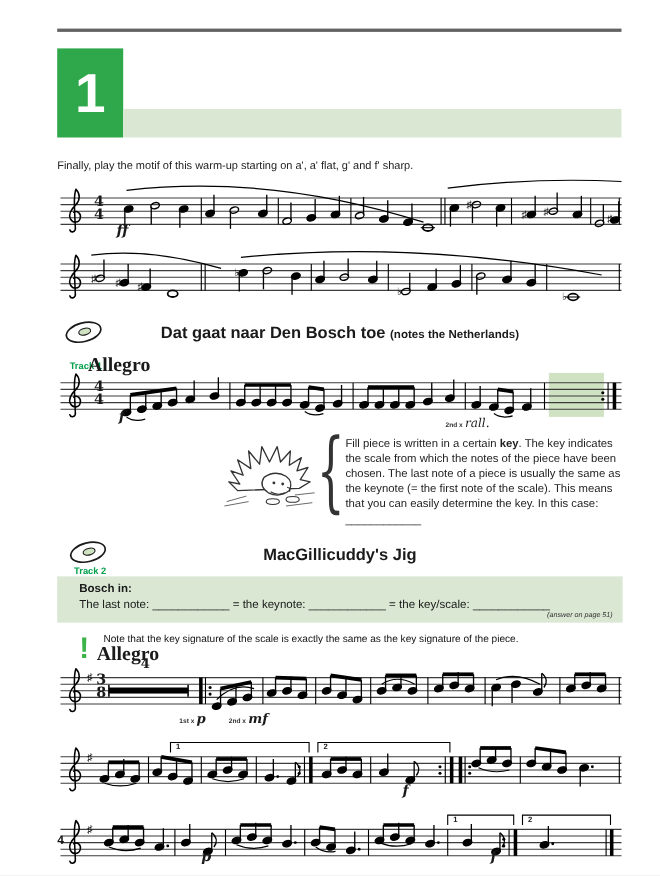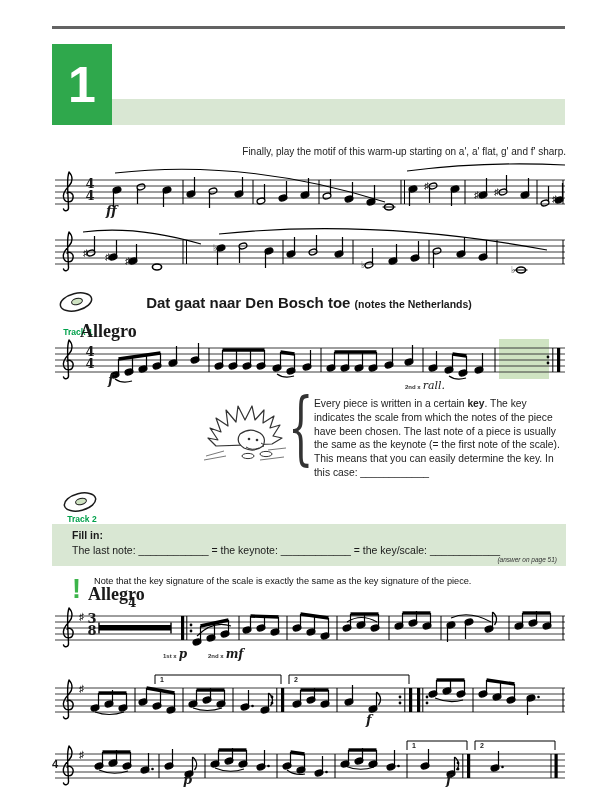--- a/index.html
+++ b/index.html
@@ -4,21 +4,21 @@
 <style>
   html,body{margin:0;padding:0;background:#e8e8e8;}
   #page{position:relative;width:600px;height:796px;background:#ffffff;overflow:hidden;
         font-family:"Liberation Sans",sans-serif;color:#1a1a1a;}
   .abs{position:absolute;}
   .rule{height:3px;background:#636363;}
   .unitbox{background:#2fa84c;color:#fff;display:flex;align-items:center;justify-content:center;
            font-size:50px;font-weight:bold;}
   .lightbar{background:#d9e7d3;}
   .h1{font-size:14px;font-weight:bold;text-align:center;}
-  .sub{font-size:10px;text-align:right;color:#222;}
+  .sub{font-size:10px;text-align:left;color:#222;}
   .titleline{font-size:15px;font-weight:bold;text-align:center;}
   .titleline .origin{font-size:10.5px;font-weight:bold;}
   .instr{font-size:10px;text-align:center;}
   .tempo{font-family:Liberation Serif, serif;font-weight:bold;font-size:18px;}
   .dyn{font-family:"DejaVu Serif",serif;font-style:italic;font-weight:bold;font-size:13px;}
   .dyn.small{font-size:12px;}
   .pref{font-family:"Liberation Sans",sans-serif;font-style:normal;font-weight:bold;font-size:6px;color:#333;margin-right:2px;}
   .rall{font-family:"DejaVu Serif",serif;font-style:italic;font-size:11px;}
   .ts{font-family:"DejaVu Serif",serif;font-weight:bold;font-size:13px;line-height:12px;width:14px;text-align:center;}
   .trk{font-size:8.5px;font-weight:bold;color:#00a14b;text-align:center;}
@@ -266,31 +266,32 @@
     <path d="M38 36 Q48 29 58 35 Q65 40 61 48 Q52 55 42 50 Q33 44 38 36" fill="#fff" stroke="#333" stroke-width="1.2"></path>
     <circle cx="47" cy="41" r="1.3" fill="#333"></circle>
       <circle cx="55" cy="42" r="1.3" fill="#333"></circle>
     <path d="M59 45 Q63 46 61 49 M44 49 Q50 53 57 50" fill="none" stroke="#333" stroke-width="1"></path>
     <ellipse cx="46" cy="58" rx="6" ry="2.6" fill="#fff" stroke="#333" stroke-width="1"></ellipse>
     <ellipse cx="64" cy="56" rx="6" ry="2.6" fill="#fff" stroke="#333" stroke-width="1"></ellipse>
     <path d="M4 58 L22 53 M2 62 L24 58 M58 62 L82 59 M66 52 L84 50" stroke="#555" stroke-width="0.8" fill="none"></path>
   </svg>
   <div class="abs brace" style="left:288px;top:392px;">{</div>
   <div class="abs tip" style="left:314px;top:397px;width:252px;">
-    <span>Every piece is written in a certain </span><b>key</b><span>. The key indicates the scale from which the notes of the piece have been chosen. The last note of a piece is usually the same as the keynote (= the first note of the scale). This means that you can easily determine the key. In this case: </span><span>____________</span>
+    <span>Fill piece is written in a certain </span><b>key</b><span>. The key indicates the scale from which the notes of the piece have been chosen. The last note of a piece is usually the same as the keynote (= the first note of the scale). This means that you can easily determine the key. In this case: </span><span>____________</span>
   </div>
 
   <svg class="abs" style="left:60px;top:490px;" width="44" height="26">
     <ellipse cx="20" cy="12" rx="16" ry="8.5" transform="rotate(-14 20 12)" fill="#fff" stroke="#1a1a1a" stroke-width="1.5"></ellipse>
     <ellipse cx="21" cy="11.5" rx="5.5" ry="3" transform="rotate(-14 21 11.5)" fill="#cfe3c2" stroke="#1a1a1a" stroke-width="1"></ellipse>
   </svg>
   <div class="abs trk" style="left:50px;top:514px;width:64px;">Track 2</div>
+  <div class="abs titleline" style="left:52px;top:496px;width:514px;">MacGillicuddy's Jig</div>
 
   <div class="abs fillbox" style="left:52px;top:524px;width:514px;height:42px;">
-    <div class="lbl">Fill in:</div>
+    <div class="lbl">Bosch in:</div>
     <div class="line">
       <span>The last note:</span>
       <span>____________</span>
       <span>= the keynote:</span>
       <span>____________</span>
       <span>= the key/scale:</span>
       <span>____________</span>
     </div>
     <div class="ans">(answer on page 51)</div>
   </div>

